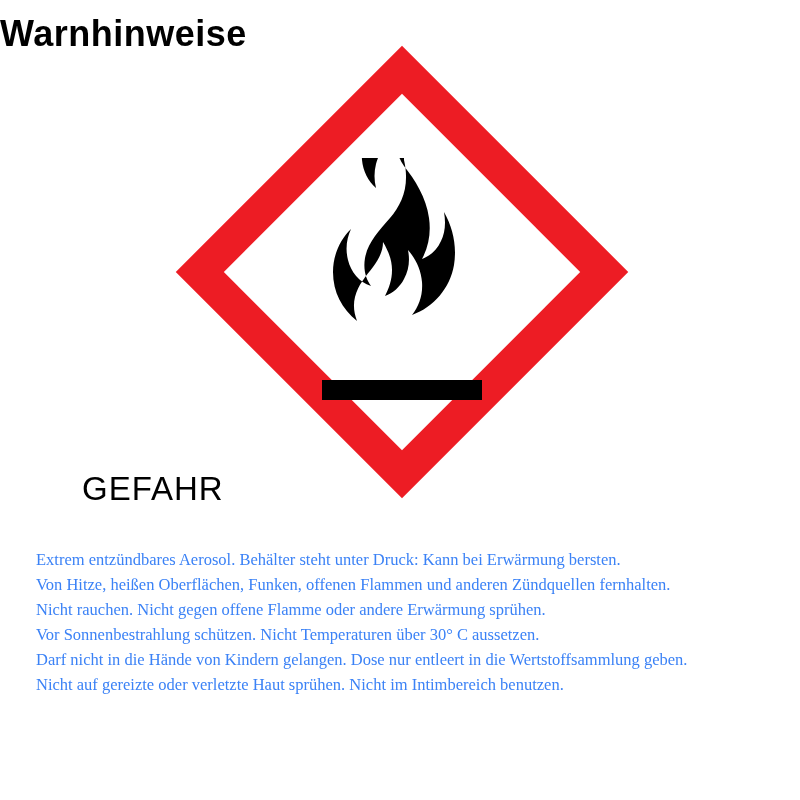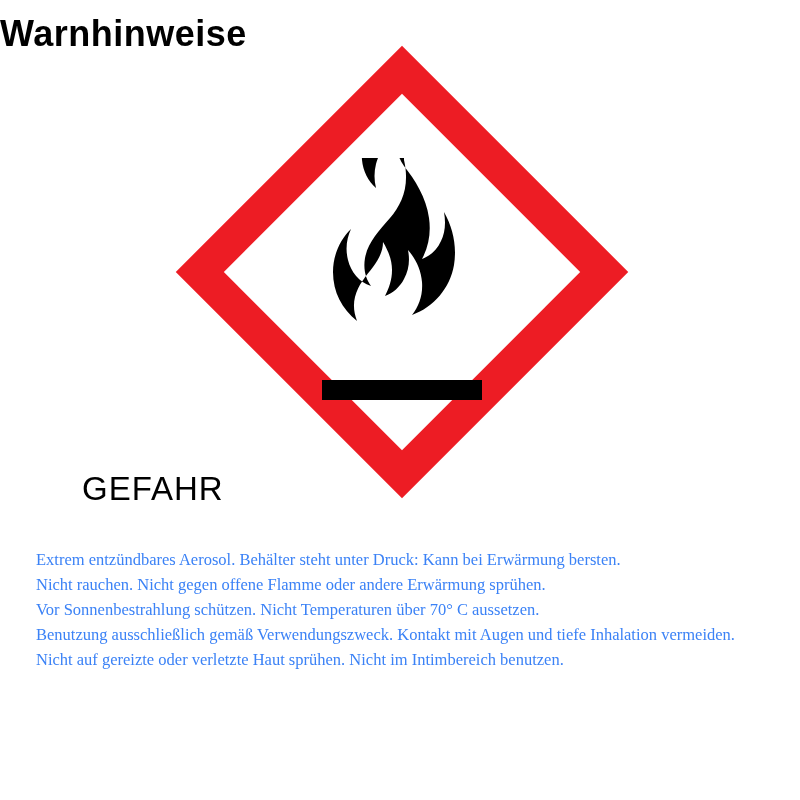--- a/index.html
+++ b/index.html
@@ -122,19 +122,20 @@
         <path fill="#000000" d="M60 105 c 10 -10 20 -22 26 -36 5 14 14 26 24 36 9 10 15 22 15 36 0 26 -21 47 -47 47 -26 0 -47 -21 -47 -47 0 -14 6 -26 15 -36 z" opacity="0"></path>
         <rect x="10" y="222" width="160" height="20" fill="#000000"></rect>
       </svg>
     </div>
   </div>
 
   <div class="signal-word">GEFAHR</div>
 
   <div class="statements">
     <p>Extrem entzündbares Aerosol. Behälter steht unter Druck: Kann bei Erwärmung bersten.</p>
+    <p>Von Hitze, heißen Oberflächen, Funken, offenen Flammen und anderen Zündquellen fernhalten.</p>
     <p>Nicht rauchen. Nicht gegen offene Flamme oder andere Erwärmung sprühen.</p>
-    <p>Vor Sonnenbestrahlung schützen. Nicht Temperaturen über 70° C aussetzen.</p>
-    <p>Benutzung ausschließlich gemäß Verwendungszweck. Kontakt mit Augen und tiefe Inhalation vermeiden.</p>
+    <p>Vor Sonnenbestrahlung schützen. Nicht Temperaturen über 30° C aussetzen.</p>
+    <p>Darf nicht in die Hände von Kindern gelangen. Dose nur entleert in die Wertstoffsammlung geben.</p>
     <p>Nicht auf gereizte oder verletzte Haut sprühen. Nicht im Intimbereich benutzen.</p>
   </div>
 
 </div>
 
 </body></html>

